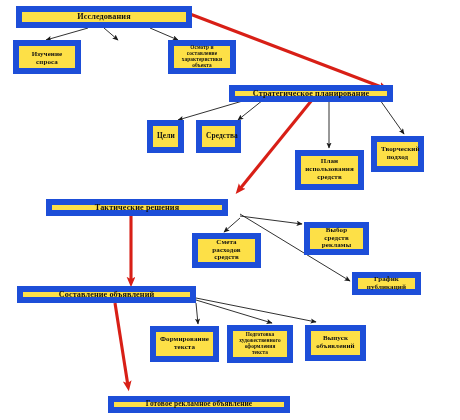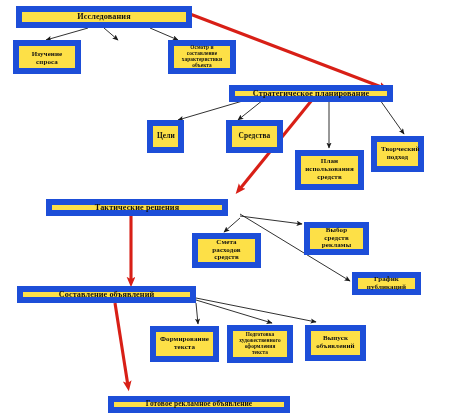--- a/index.html
+++ b/index.html
@@ -139,21 +139,21 @@
   </div>
 
   <div class="node t-banner" style="left:229px; top:85px; width:164px; height:17px;">
     <span>Стратегическое планирование</span>
   </div>
 
   <div class="node t-mid" style="left:147px; top:120px; width:37px; height:33px;">
     <span>Цели</span>
   </div>
 
-  <div class="node t-mid" style="left:196px; top:120px; width:57px; height:33px;margin-left:30px;">
+  <div class="node t-mid" style="left:196px; top:120px; width:45px; height:33px;">
     <span>Средства</span>
   </div>
 
   <div class="node t-small" style="left:295px; top:150px; width:69px; height:40px;">
     <span>План использования средств</span>
   </div>
 
   <div class="node t-small" style="left:371px; top:136px; width:53px; height:36px;">
     <span>Творческий подход</span>
   </div>

